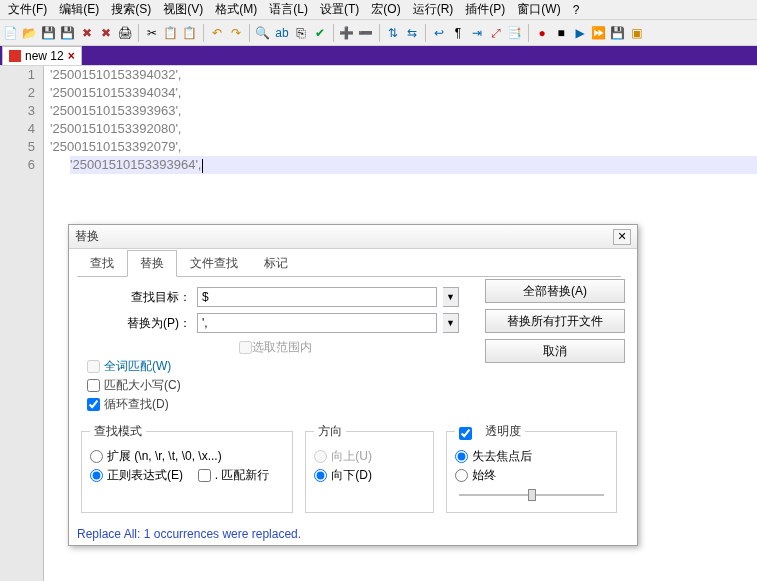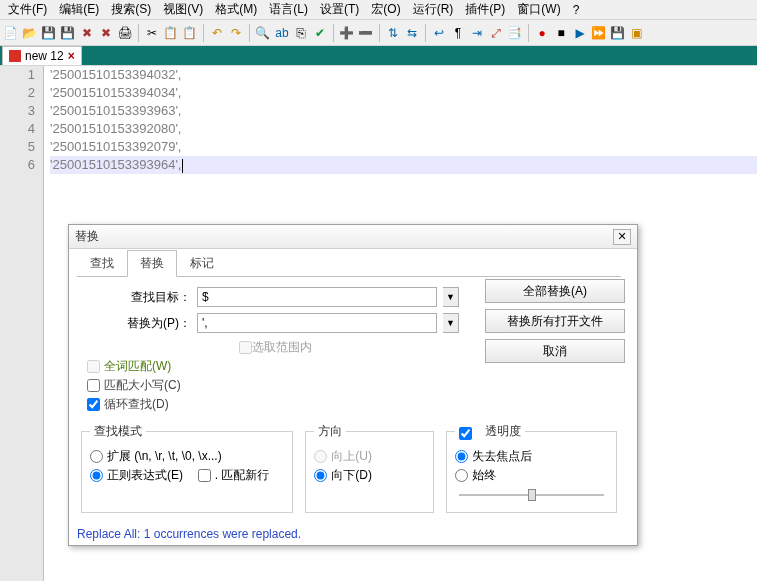--- a/index.html
+++ b/index.html
@@ -8,33 +8,33 @@
   
   .menubar { display: flex; background: #f0f0f0; border-bottom: 1px solid #d4d4d4; padding: 8px 2px; height: 20px; align-items: center; }
   .menubar .menu-item { padding: 2px 6px; cursor: default; }
 
   
   .toolbar { display: flex; background: #f0f0f0; border-bottom: 1px solid #d4d4d4; padding: 2px; height: 26px; align-items: center; gap: 1px; }
   .toolbar .tb-sep { width: 1px; height: 18px; background: #c0c0c0; margin: 0 3px; }
   .toolbar .tb-btn { width: 18px; height: 18px; display: flex; align-items: center; justify-content: center; font-size: 12px; cursor: default; }
 
   
-  .tabbar { display: flex; background: #0f766e; border-bottom: 1px solid #d4d4d4; height: 20px; align-items: center; padding-left: 2px; }
+  .tabbar { display: flex; background: #4c1d95; border-bottom: 1px solid #d4d4d4; height: 20px; align-items: center; padding-left: 2px; }
   .tab { display: flex; align-items: center; gap: 4px; background: #fff; border: 1px solid #c0c0c0; border-bottom: none; padding: 2px 6px; font-size: 12px; height: 19px; }
   .tab .tab-icon { width: 12px; height: 12px; background: #d93025; }
   .tab .close-x { color: #a00; font-weight: bold; cursor: default; }
 
   
   .editor { display: flex; height: calc(100% - 66px); font-family: Consolas, "Courier New", monospace; font-size: 13px; line-height: 18px; }
   .gutter { width: 44px; background: #e8e8e8; text-align: right; padding-right: 8px; color: #808080; border-right: 1px solid #c0c0c0; }
   .gutter div { height: 18px; }
   .code { flex: 1; padding-left: 6px; position: relative; }
   .code-line { height: 18px; white-space: pre; }
   .code-line .str { color: #808080; }
-  .code-line.highlight { background: #e8e8ff; }
+  .code-line.highlight { background: #e8e8ff; margin-left: 20px; }
   .caret { display: inline-block; width: 1px; height: 14px; background: #000; vertical-align: middle; animation: blink 1s step-start infinite; }
   @keyframes blink { 50% { opacity: 0; } }
 
   
   .dialog {
     position: absolute; left: 68px; top: 224px; width: 570px;
     background: #fff; border: 1px solid #a0a0a0; box-shadow: 2px 2px 6px rgba(0,0,0,0.3);
   }
   .dlg-title { display: flex; justify-content: space-between; align-items: center;
     padding: 4px 6px; background: linear-gradient(#fdfdfd,#ececec); border-bottom: 1px solid #d0d0d0; height: 24px; }
@@ -53,21 +53,21 @@
   .form-row label.rt { width: 110px; text-align: right; }
   .form-row input.txt { flex: 0 0 240px; height: 20px; border: 1px solid #abadb3; padding: 0 4px; font-size: 12px; }
   .form-row .dd { width: 16px; height: 20px; border: 1px solid #abadb3; border-left: none; display: flex; align-items: center; justify-content: center; font-size: 9px; background: #efefef; }
 
   .btn-col { position: absolute; right: 12px; top: 54px; display: flex; flex-direction: column; gap: 6px; width: 140px; }
   .btn-col button { height: 24px; border: 1px solid #acacac; background: linear-gradient(#fdfdfd,#e8e8e8); font-size: 12px; cursor: default; padding: 0 4px; }
   .btn-col button.primary { border: 1px solid #3ca0e0; background: linear-gradient(#eaf6ff,#cfe9ff); color: #0a4a8a; }
 
   .checkbox-row { display: flex; align-items: center; gap: 4px; margin: 2px 0; }
   .checkbox-row label { color: #444; }
-  .checkbox-row.disabled label { color: #4d7c0f; }
+  .checkbox-row.disabled label { color: #0369a1; }
 
   fieldset.group { border: 1px solid #d0d0d0; padding: 6px 8px 8px 8px; margin-top: 6px; }
   fieldset.group legend { padding: 0 4px; color: #333; }
   .lower-groups { display: flex; gap: 12px; margin-top: 4px; }
   .lower-groups .grp-findmode { flex: 1.4; }
   .lower-groups .grp-dir { flex: 0.8; }
   .lower-groups .grp-trans { flex: 1.1; }
   .radio-row { display: flex; align-items: center; gap: 4px; margin: 2px 0; }
   .radio-row.disabled label { color: #a0a0a0; }
   .slider-placeholder { width: 100%; height: 18px; position: relative; margin-top: 2px; }
@@ -167,20 +167,21 @@
 
 <div class="dialog">
   <div class="dlg-title">
     <span class="ttl">替换</span>
     <span class="closebtn">✕</span>
   </div>
   <div class="dlg-body">
     <div class="dlg-tabs">
       <div class="dlg-tab">查找</div>
       <div class="dlg-tab active">替换</div>
+      <div class="dlg-tab">文件查找</div>
       <div class="dlg-tab">标记</div>
     </div>
 
     <div class="form-area">
       <div class="form-row">
         <label class="rt">查找目标：</label>
         <input class="txt" value="$" style="">
         <div class="dd">▼</div>
       </div>
       <div class="form-row">

